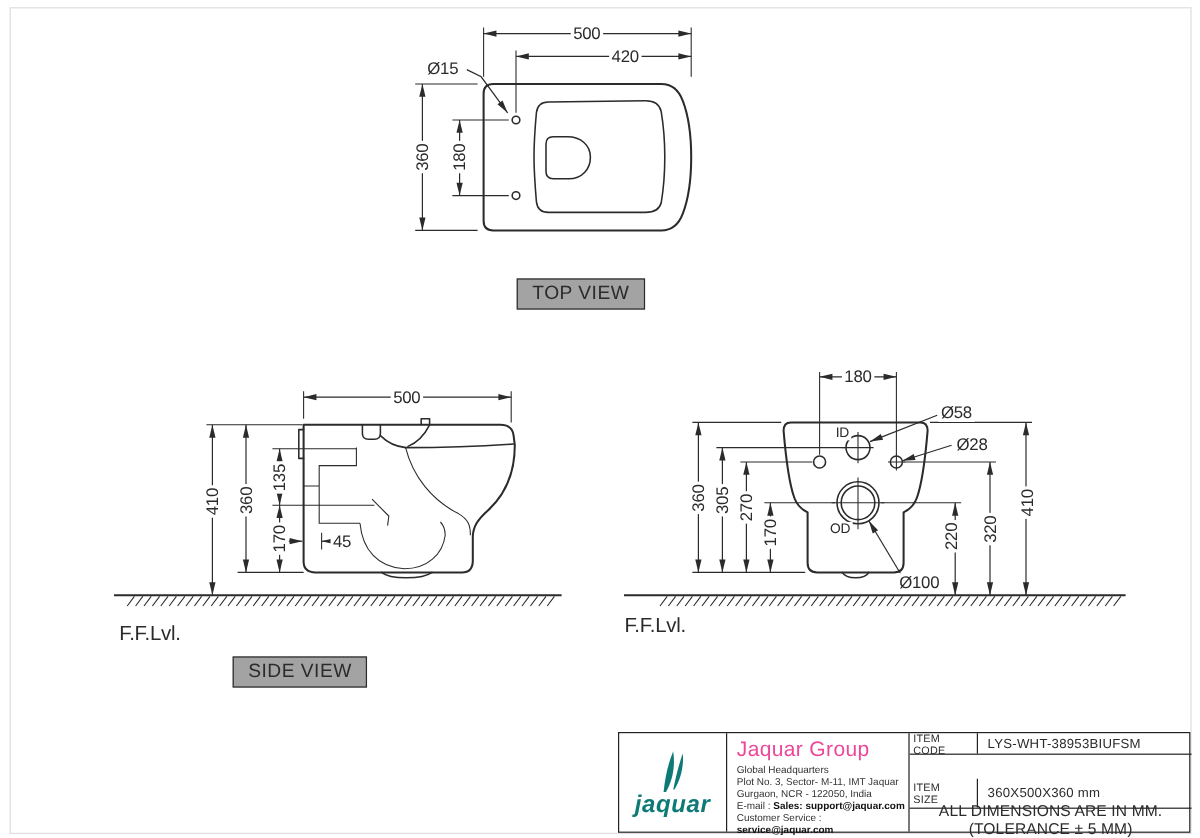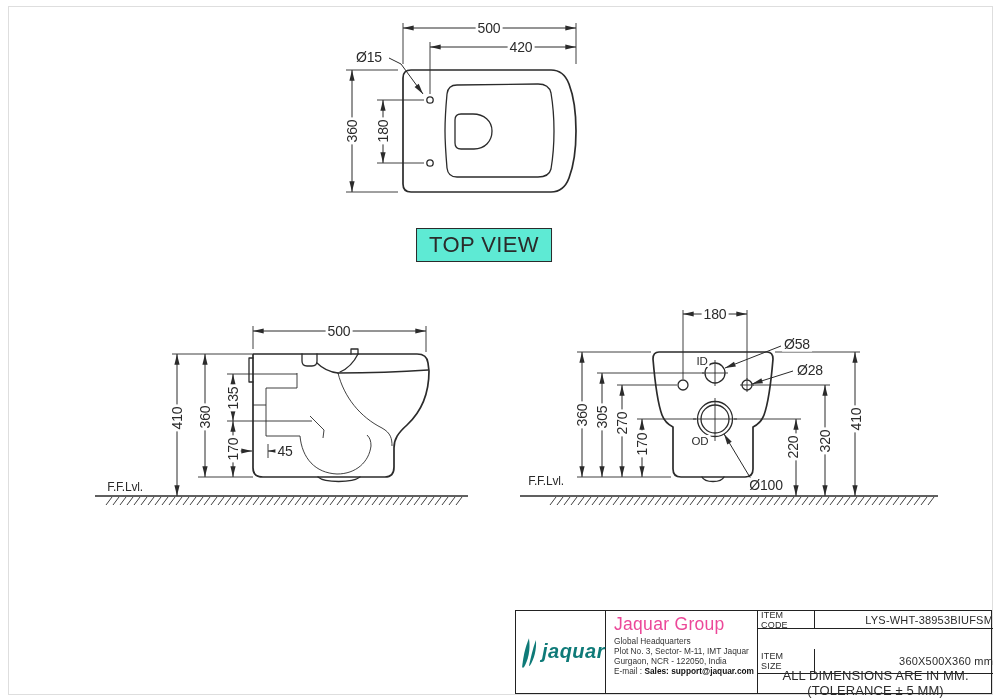--- a/index.html
+++ b/index.html
@@ -10,34 +10,34 @@
   svg .out{stroke:#2b2b2b;stroke-width:1.7;fill:none;stroke-linejoin:round;stroke-linecap:round;}
   svg .mid{stroke:#2b2b2b;stroke-width:1.3;fill:none;stroke-linejoin:round;stroke-linecap:round;}
   svg .thin{stroke:#2b2b2b;stroke-width:0.9;fill:none;}
   svg .dim{stroke:#2b2b2b;stroke-width:1;fill:none;marker-start:url(#ar);marker-end:url(#ar);}
   svg .lead{stroke:#2b2b2b;stroke-width:1;fill:none;marker-end:url(#ar);}
   svg .gnd{stroke:#2b2b2b;stroke-width:1.6;fill:none;}
   .lbl{position:absolute;white-space:nowrap;transform:translate(-50%,-50%);
        font-size:14px;letter-spacing:-0.2px;background:#fff;padding:0 2px;line-height:1.05;}
   .rot{transform:translate(-50%,-50%) rotate(-90deg);}
   .small{font-size:11.5px;}
-  .ffl{font-size:12px;background:none;padding:0;}
+  .ffl{font-size:17px;background:none;padding:0;margin-top:41px;}
   .cap{position:absolute;transform:translate(-50%,-50%);border:1.8px solid #2b2b2b;
-       font-size:22px;letter-spacing:0.4px;padding:3px 12px;background:#5eead4;white-space:nowrap;}
+       font-size:16px;letter-spacing:0.4px;padding:3px 12px;background:#a3a3a3;white-space:nowrap;}
   
   .tb{position:absolute;left:515px;top:610px;width:477px;height:84px;border:1.6px solid #222;
       box-sizing:border-box;background:#fff;}
   .tb .cell{position:absolute;box-sizing:border-box;}
   .tb .logo-cell{left:0;top:0;width:90px;height:100%;border-right:1.4px solid #222;
-      display:flex;flex-direction:row;align-items:center;justify-content:center;}
+      display:flex;flex-direction:column;align-items:center;justify-content:center;}
   .tb .co-cell{left:90px;top:0;width:152px;height:100%;border-right:1.4px solid #222;
       padding:2px 0 0 8px;}
   .tb .right{left:242px;top:0;width:235px;height:100%;}
   .tb .row{position:absolute;left:0;width:100%;box-sizing:border-box;border-bottom:1.2px solid #222;
-      display:flex;align-items:center;justify-content:space-between;}
+      display:flex;align-items:center;}
   .tb .row.r1{top:0;height:18px;}
   .tb .row.r2{top:18px;height:20px;}
   .tb .row.r3{top:38px;height:25px;}
   .tb .row.r4{top:63px;height:18px;border-bottom:none;justify-content:center;}
   .tb .rl{width:50px;flex:none;border-right:1.2px solid #222;align-self:stretch;display:flex;
       align-items:center;padding:0 3px;font-size:9px;word-spacing:9px;letter-spacing:0.2px;}
   .tb .rv{padding-left:8px;font-size:11px;letter-spacing:0.2px;}
   .tb .note{font-size:13px;letter-spacing:0.1px;text-align:center;}
   .co-name{font-size:17.5px;letter-spacing:0.3px;color:#ec4899;margin:1px 0 2px 0;}
   .co-line{font-size:8.3px;color:#333;line-height:1.2;}
@@ -158,20 +158,21 @@
   <span class="lbl" style="left:369px;top:57px;">Ø15</span>
   <div class="cap" style="left:484px;top:245px;">TOP VIEW</div>
 
   <span class="lbl" style="left:339px;top:331px;">500</span>
   <span class="lbl rot" style="left:177px;top:418px;">410</span>
   <span class="lbl rot" style="left:205px;top:417px;">360</span>
   <span class="lbl rot" style="left:233px;top:398px;">135</span>
   <span class="lbl rot" style="left:233px;top:449px;">170</span>
   <span class="lbl" style="left:285px;top:451px;">45</span>
   <span class="lbl ffl" style="left:125px;top:487px;">F.F.Lvl.</span>
+  <div class="cap" style="left:250px;top:560px;">SIDE VIEW</div>
 
   <span class="lbl" style="left:715px;top:314px;">180</span>
   <span class="lbl" style="left:797px;top:344px;">Ø58</span>
   <span class="lbl" style="left:810px;top:370px;">Ø28</span>
   <span class="lbl" style="left:766px;top:485px;">Ø100</span>
   <span class="lbl small" style="left:702px;top:361px;">ID</span>
   <span class="lbl small" style="left:700px;top:441px;">OD</span>
   <span class="lbl rot" style="left:582px;top:415px;">360</span>
   <span class="lbl rot" style="left:602px;top:417px;">305</span>
   <span class="lbl rot" style="left:622px;top:423px;">270</span>
@@ -188,20 +189,21 @@
         <path d="M16,36 C21,28 24,17 23,6 C19,17 17,27 15,36 Z" fill="#0e7a78"></path>
       </svg>
       <div class="brand">jaquar</div>
     </div>
     <div class="cell co-cell">
       <div class="co-name">Jaquar Group</div>
       <div class="co-line">Global Headquarters</div>
       <div class="co-line">Plot No. 3, Sector- M-11, IMT Jaquar</div>
       <div class="co-line">Gurgaon, NCR - 122050, India</div>
       <div class="co-line"><span>E-mail : </span><b>Sales: support@jaquar.com</b></div>
+      <div class="co-line"><span>Customer Service : </span><b>service@jaquar.com</b></div>
     </div>
     <div class="cell right">
       <div class="row r1">
         <div class="rl">ITEM CODE</div>
         <div class="rv">LYS-WHT-38953BIUFSM</div>
       </div>
       <div class="row r3">
         <div class="rl">ITEM SIZE</div>
         <div class="rv">360X500X360 mm</div>
       </div>

